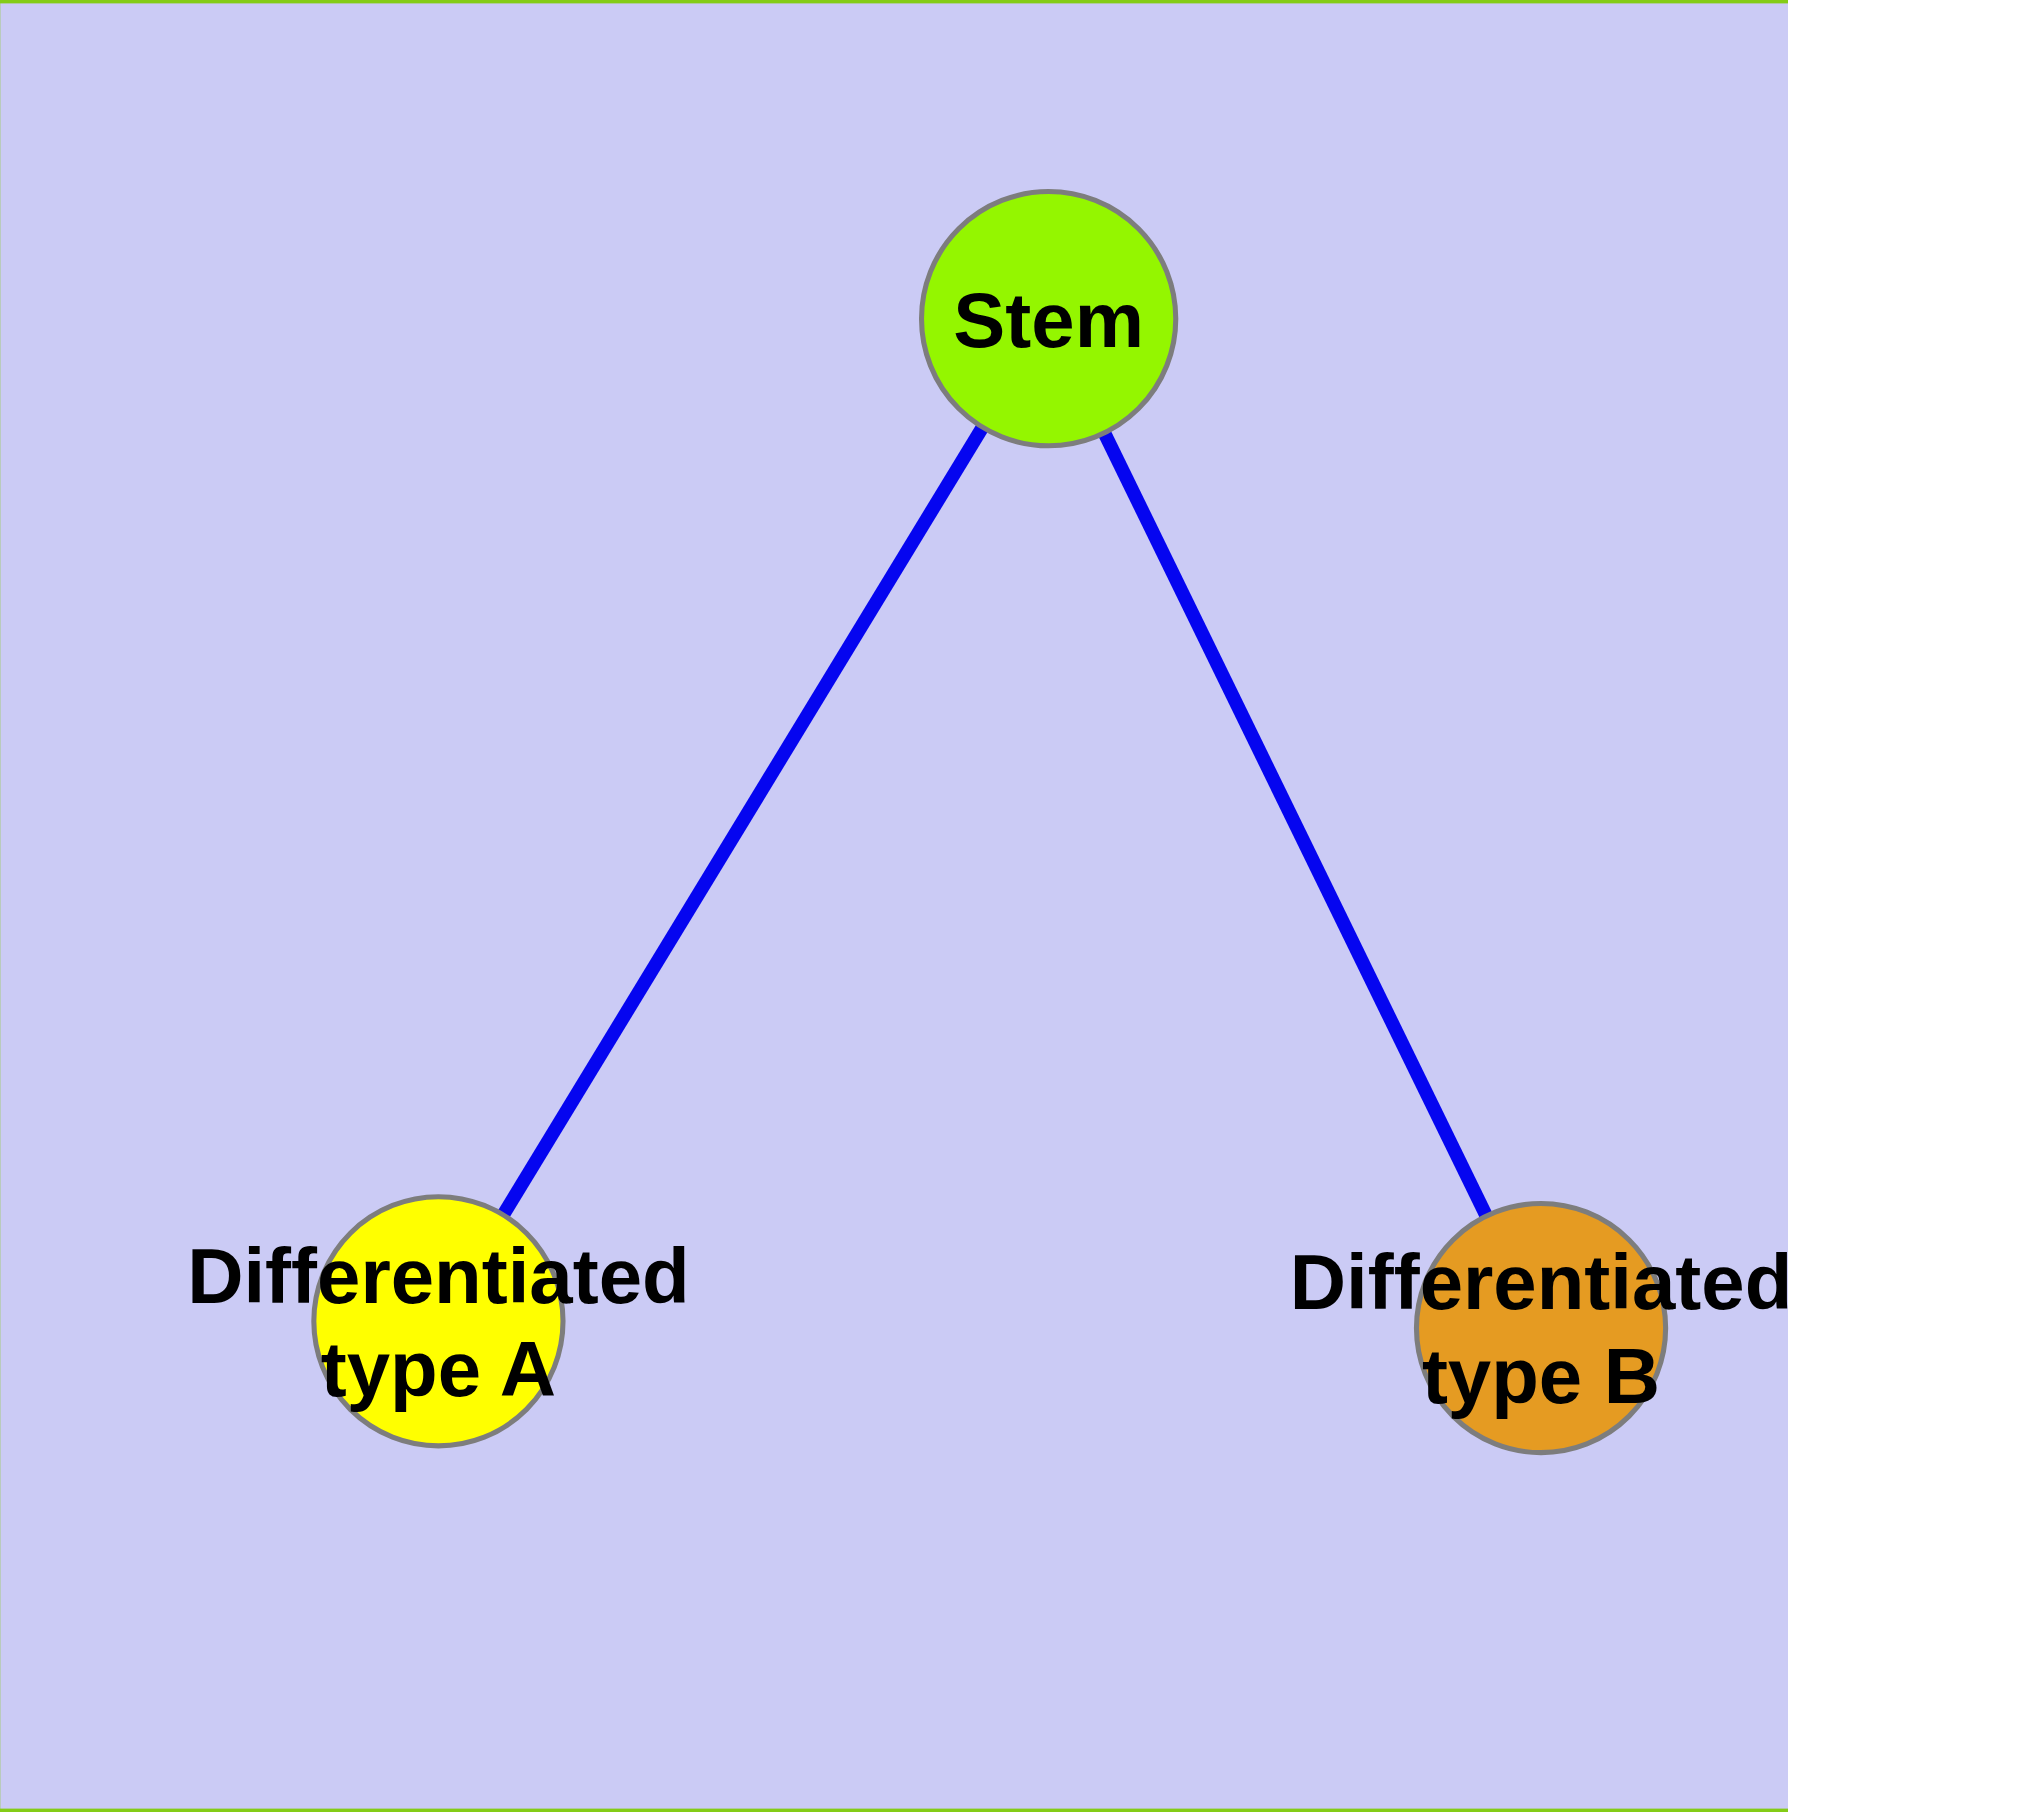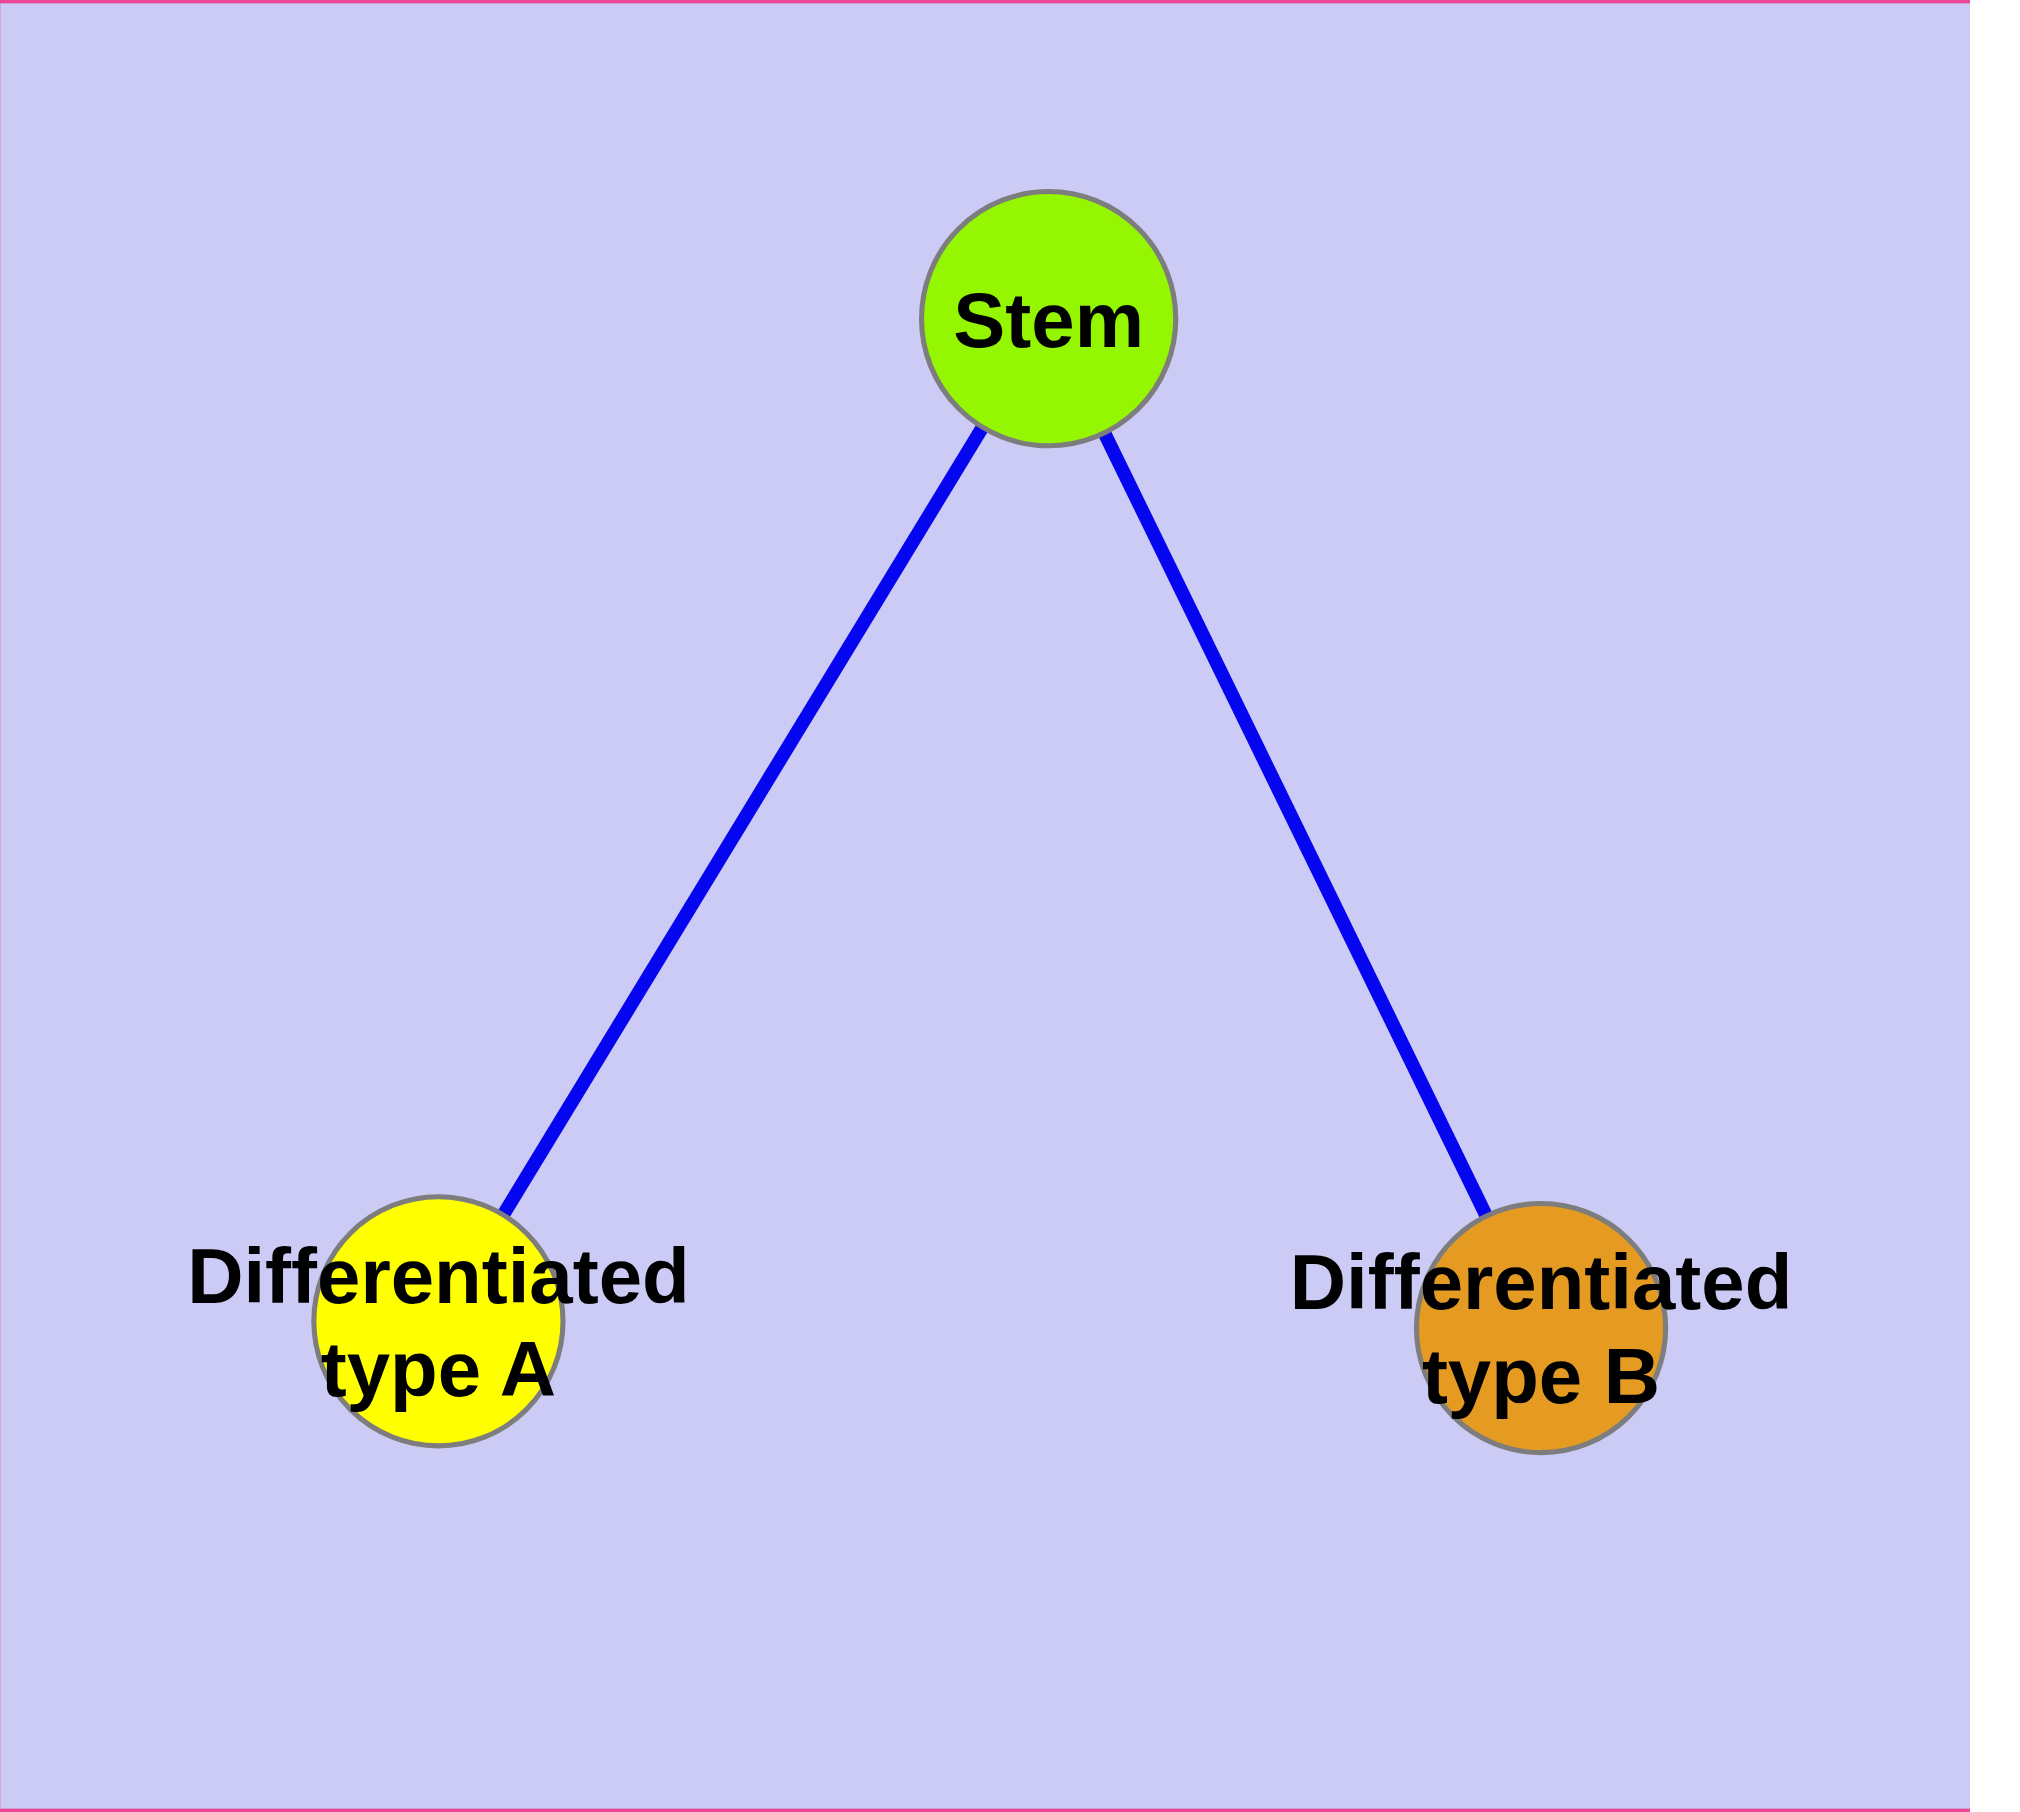--- a/index.html
+++ b/index.html
@@ -5,23 +5,23 @@
   html, body {
     margin: 0;
     padding: 0;
   }
   body {
     background: #ffffff;
     font-family: "Liberation Sans", sans-serif;
   }
   .figure-wrap {
     position: relative;
-    width: 1970px;
+    width: 1788px;
     height: 1812px;
-    background: #ec4899; 
+    background: #84cc16; 
     overflow: hidden;
   }
   svg.graph-canvas {
     display: block;
     width: 2021px;
     height: 1812px;
   }
   .node-label, .node-label-line {
     font-family: "Liberation Sans", sans-serif;
     font-weight: bold;

